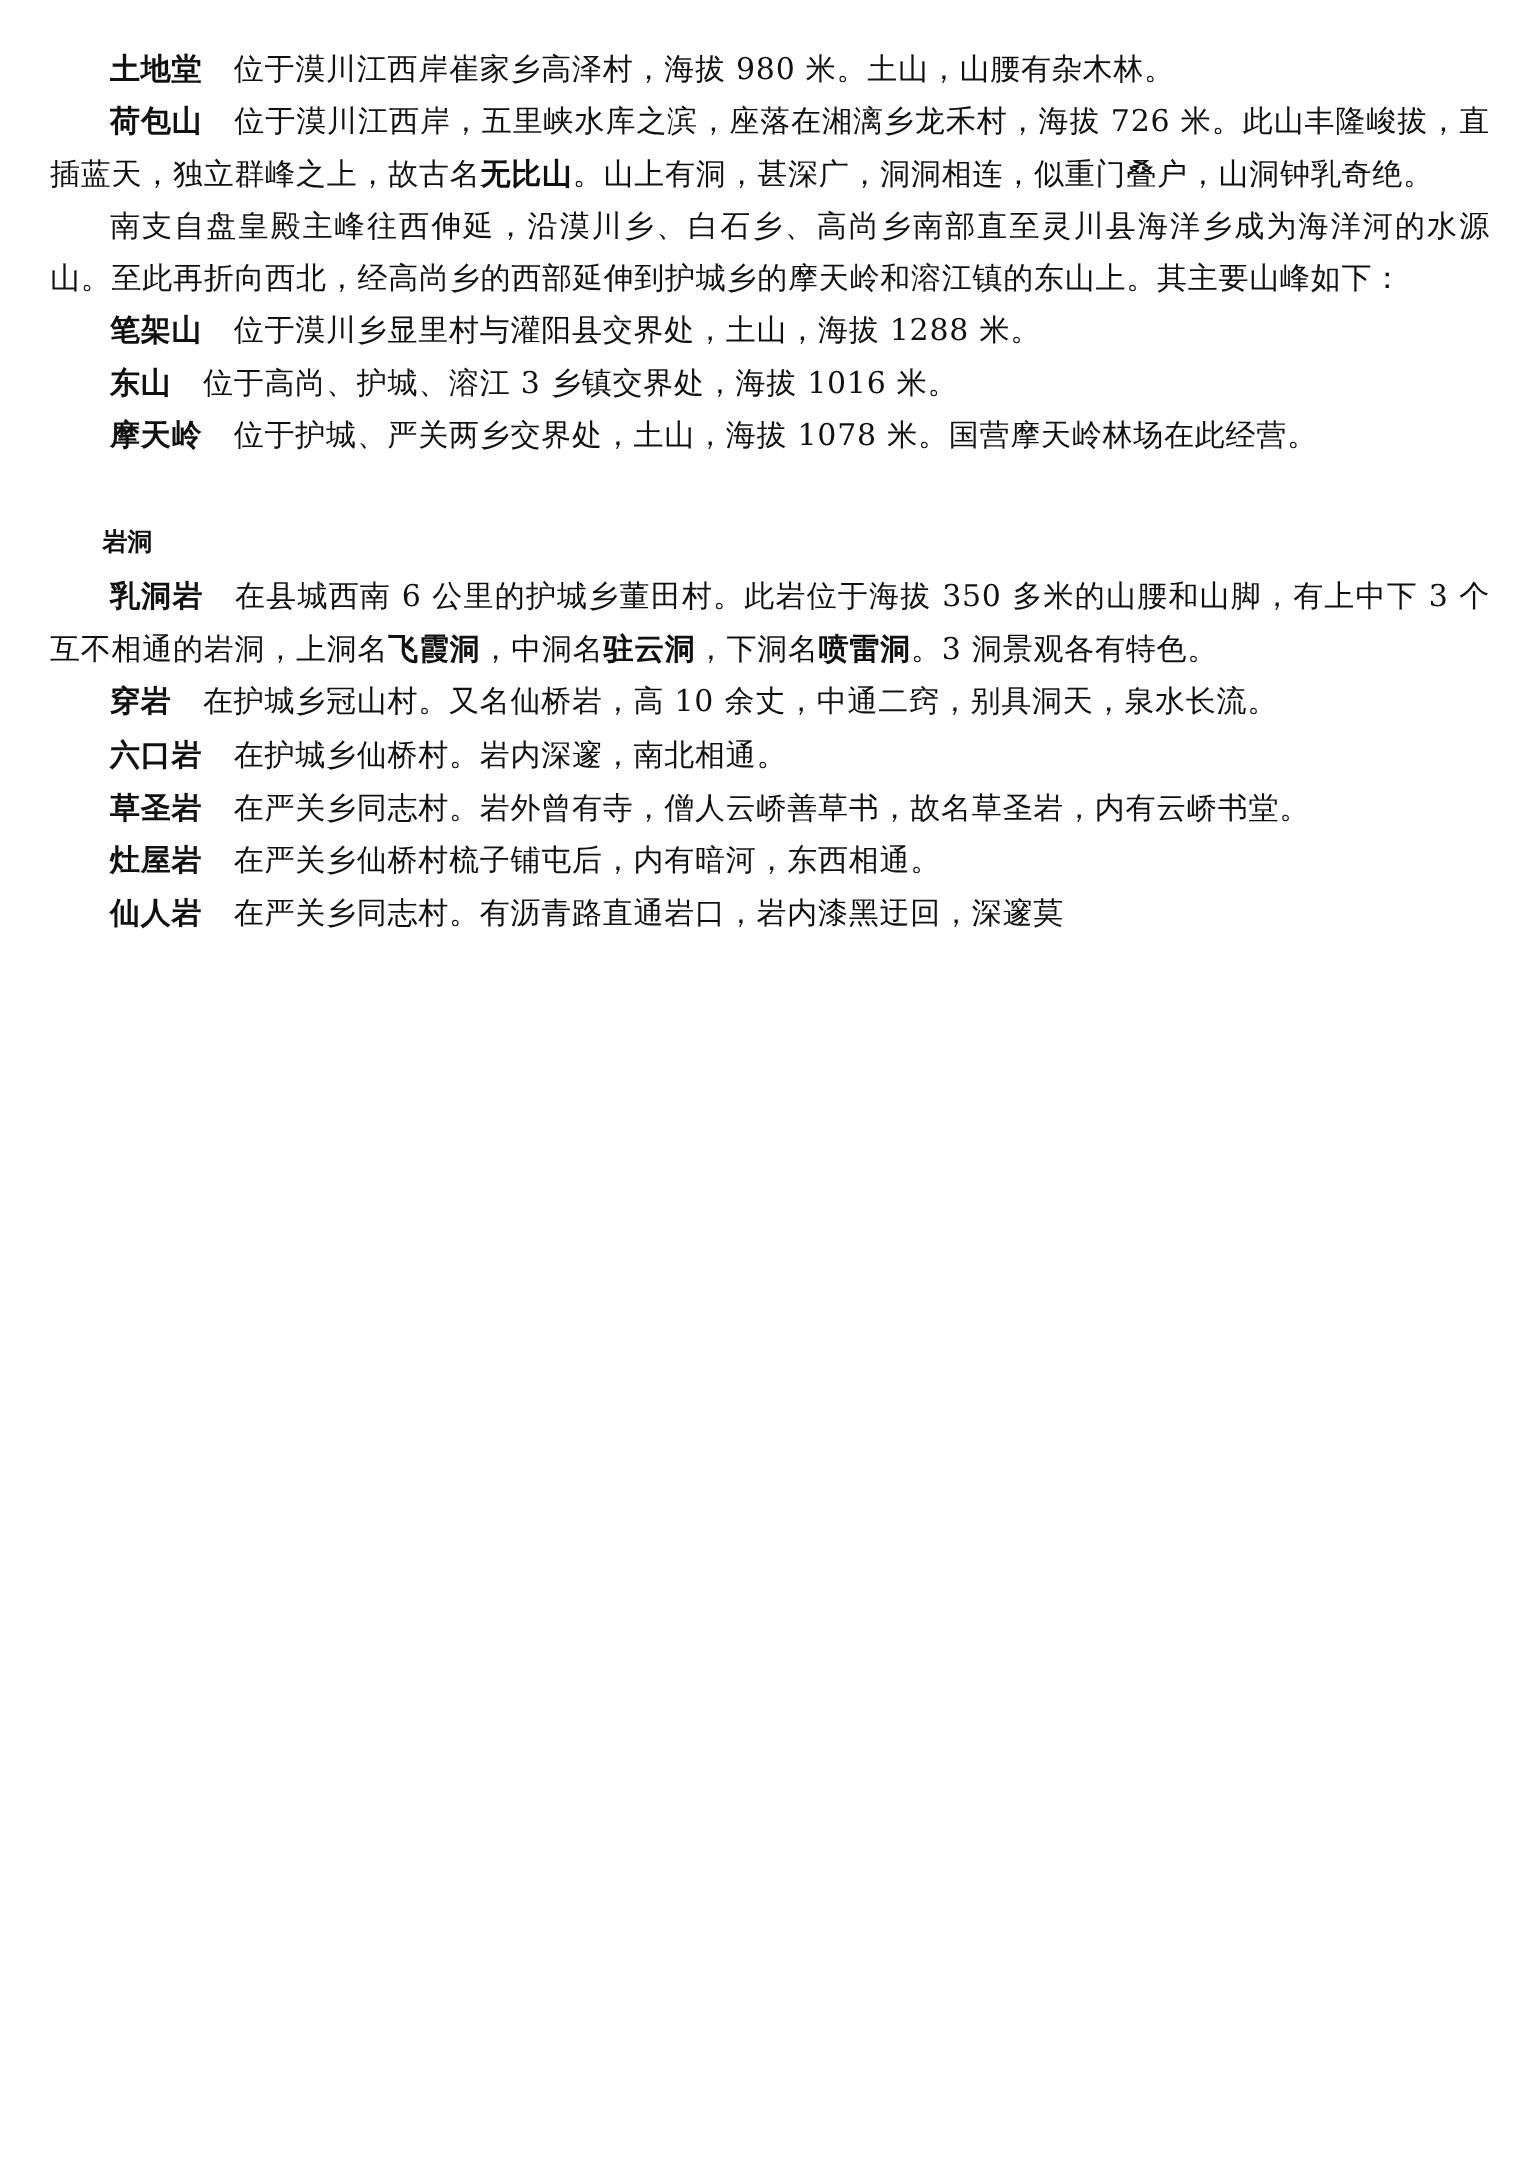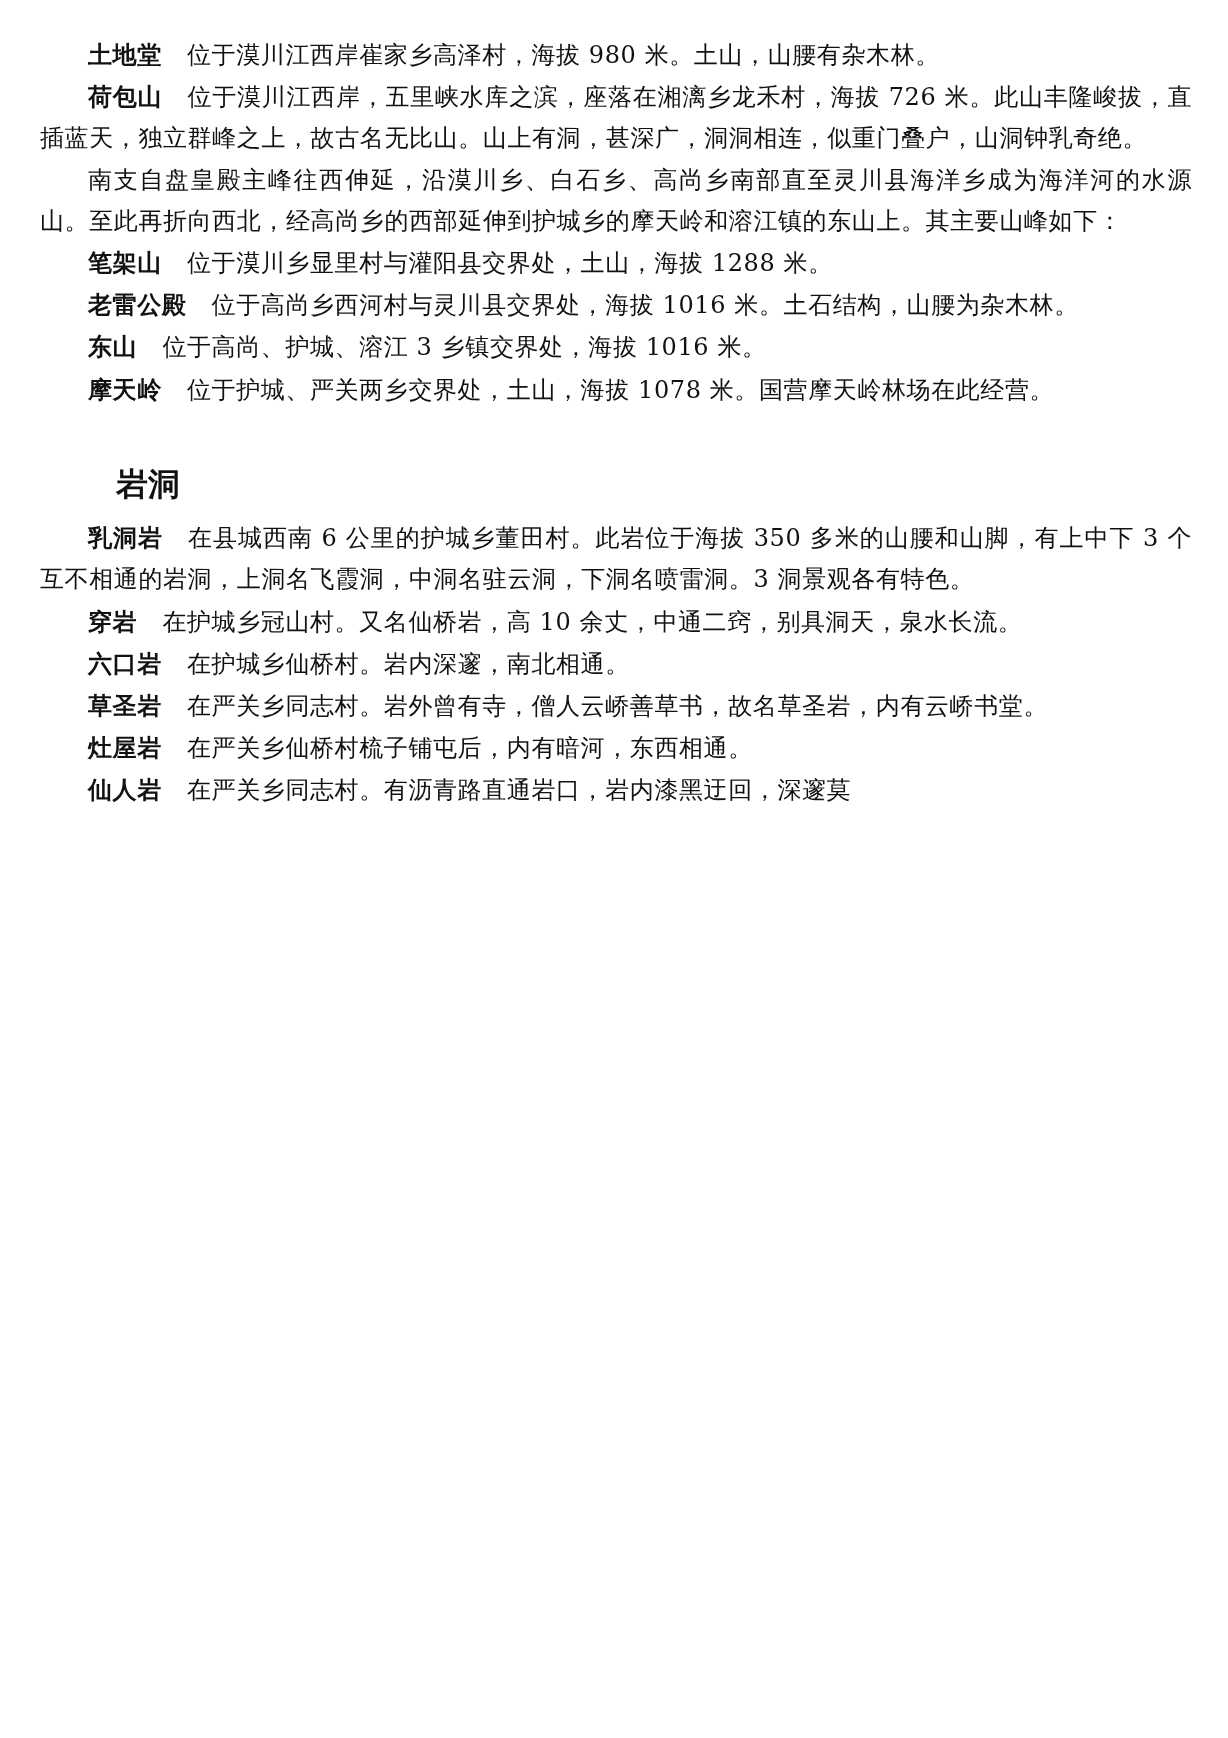--- a/index.html
+++ b/index.html
@@ -27,28 +27,28 @@
       text-indent: 2em;
       text-align: justify;
       margin: 0;
       letter-spacing: 0.6px;
     }
     .term {
       font-weight: bold;
       margin-right: 1.05em;
     }
     .em {
-      font-weight: normal;
+      font-weight: bold;
     }
     .heading {
-      font-size: 32px;
+      font-size: 20px;
       line-height: 41.2px;
       text-indent: 2em;
       font-weight: bold;
-      margin: 12px;
+      margin: 2px;
     }
     .spacer {
       height: 41.2px;
     }
   </style>
 </head>
 <body>
 
 <div class="page">
 
@@ -60,23 +60,20 @@
   <p class="para">
     <span class="term">荷包山</span><span>位于漠川江西岸，五里峡水库之滨，座落在湘漓乡龙禾村，海拔 726 米。此山丰隆峻拔，直插蓝天，独立群峰之上，故古名</span><span class="em">无比山</span><span>。山上有洞，甚深广，洞洞相连，似重门叠户，山洞钟乳奇绝。</span>
   </p>
 
   <p class="para">南支自盘皇殿主峰往西伸延，沿漠川乡、白石乡、高尚乡南部直至灵川县海洋乡成为海洋河的水源山。至此再折向西北，经高尚乡的西部延伸到护城乡的摩天岭和溶江镇的东山上。其主要山峰如下：</p>
 
   <p class="para">
     <span class="term">笔架山</span><span>位于漠川乡显里村与灌阳县交界处，土山，海拔 1288 米。</span>
   </p>
 
-  <p class="para">
-    <span class="term">老雷公殿</span><span>位于高尚乡西河村与灵川县交界处，海拔 1016 米。土石结构，山腰为杂木林。</span>
-  </p>
 
   <p class="para">
     <span class="term">东山</span><span>位于高尚、护城、溶江 3 乡镇交界处，海拔 1016 米。</span>
   </p>
 
   <p class="para">
     <span class="term">摩天岭</span><span>位于护城、严关两乡交界处，土山，海拔 1078 米。国营摩天岭林场在此经营。</span>
   </p>
 
   <div class="spacer"></div>

